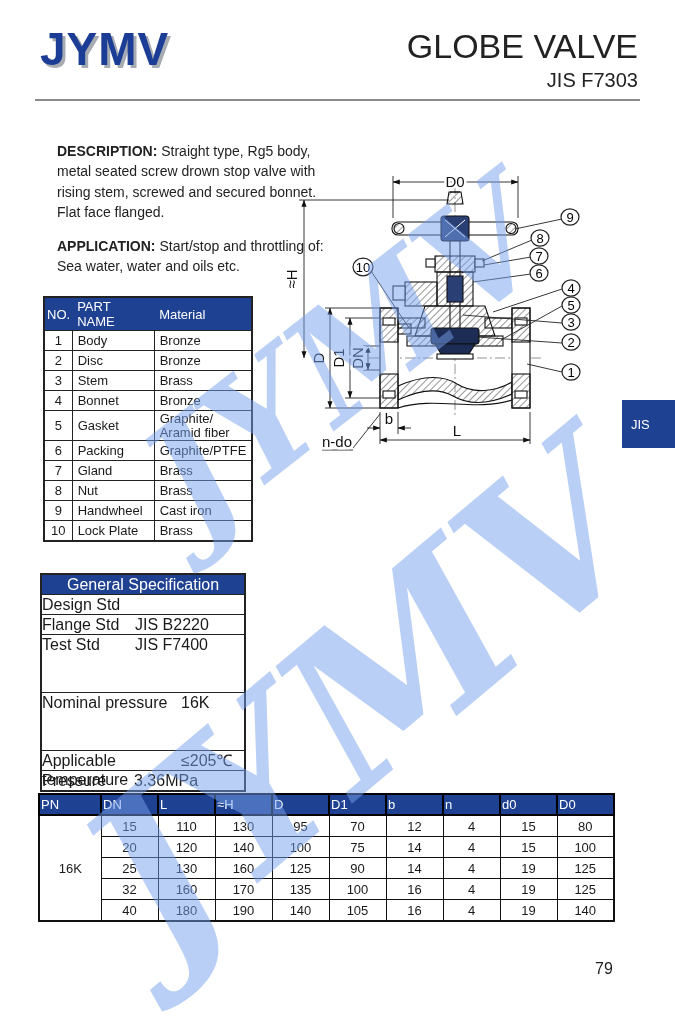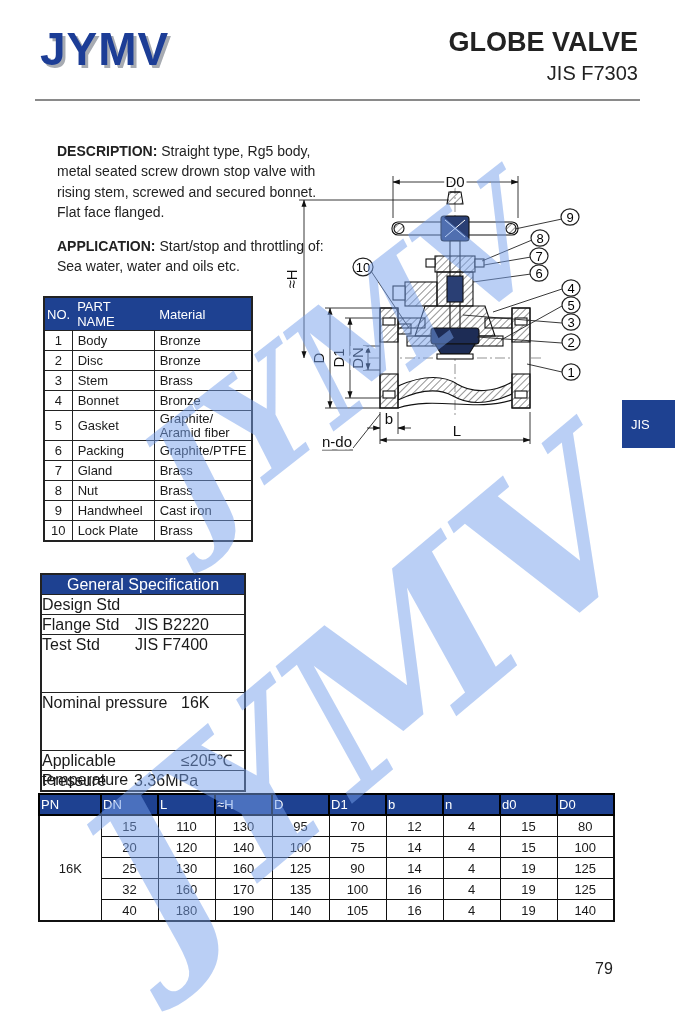--- a/index.html
+++ b/index.html
@@ -3,21 +3,21 @@
 <meta charset="utf-8">
 <style>
   html,body{margin:0;padding:0;background:#e8e8e8;}
   .page{position:relative;width:675px;height:1020px;background:#ffffff;margin:0 auto;
         font-family:"Liberation Sans",sans-serif;color:#1a1a1a;overflow:hidden;}
 
   
   .logo{position:absolute;left:40px;top:26px;font-size:46px;font-weight:bold;
         color:#1c3d96;letter-spacing:1px;text-shadow:3px 3px 0 #a7abb2;line-height:1;}
   .titleblock{position:absolute;right:37px;top:28px;text-align:right;}
-  .title{font-size:27px;color:#222;line-height:1.1;font-weight:bold;}
+  .title{font-size:34px;color:#222;line-height:1.1;}
   .subtitle{font-size:20px;color:#222;margin-top:4px;}
   .hrule{position:absolute;left:35px;top:99px;width:605px;border-top:2px solid #8a8a8a;}
 
   
   .para{position:absolute;left:35px;width:272px;font-size:14px;line-height:1.45;color:#222;margin-left:22px;}
   .para b{color:#222;}
   #desc{top:127px;}
   #appl{top:222px;}
 
   

